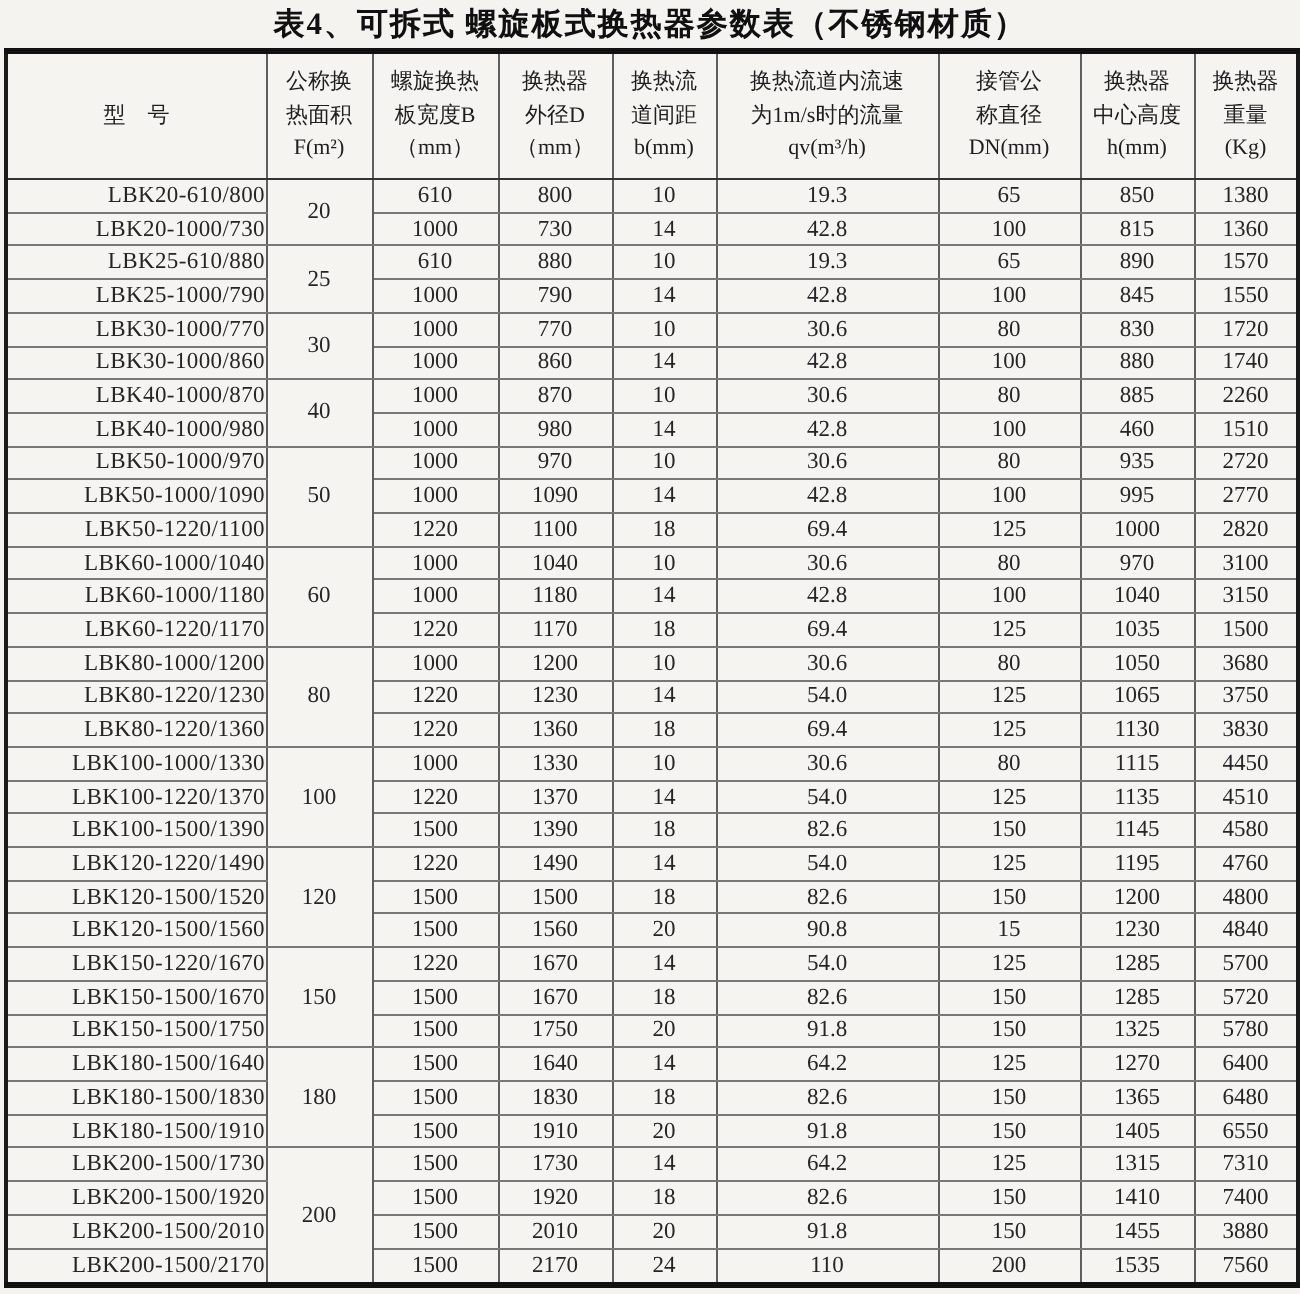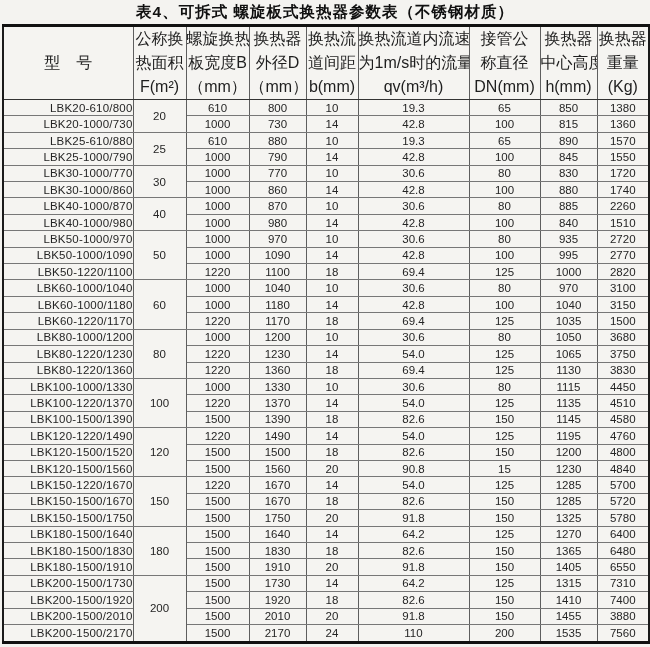--- a/index.html
+++ b/index.html
@@ -3,21 +3,21 @@
 <meta charset="utf-8">
 <style>
   html,body{margin:0;padding:0;}
   body{
     width:650px;height:647px;
     background:#f4f3f0;
     font-family:"Liberation Sans","DejaVu Sans",sans-serif;
     color:#222;
     overflow:hidden;
   }
-  .page{width:650px;height:460px;position:relative;}
+  .page{width:650px;height:460px;position:relative;font-family:Liberation Serif, serif;}
   .title{
     height:22px;
     padding-top:2px;
     text-align:center;
     font-size:15.5px;
     font-weight:bold;
     letter-spacing:1px;
     color:#101010;
   }
   table.params{
@@ -31,21 +31,21 @@
   table.params{border:2px solid #1a1a1a;border-top:3px solid #111;border-bottom:3px solid #111;}
   th,td{
     border:1px solid #5e5e5e;
     padding:0;
     overflow:hidden;
     white-space:nowrap;
   }
   th{
     border-bottom:1px solid #333;
     font-weight:normal;
-    font-size:16px;
+    font-size:11px;
     line-height:1.5;
     text-align:center;
     vertical-align:middle;
     height:62px;
     color:#1e1e1e;
   }
   td{
     font-size:11.5px;
     text-align:center;
     vertical-align:middle;
@@ -212,21 +212,21 @@
           <td>885</td>
           <td>2260</td>
         </tr>
         <tr>
           <td class="model">LBK40-1000/980</td>
           <td>1000</td>
           <td>980</td>
           <td>14</td>
           <td>42.8</td>
           <td>100</td>
-          <td>840</td>
+          <td>460</td>
           <td>1510</td>
         </tr>
         <tr>
           <td class="model">LBK50-1000/970</td>
           <td class="area" rowspan="3">50</td>
           <td>1000</td>
           <td>970</td>
           <td>10</td>
           <td>30.6</td>
           <td>80</td>

